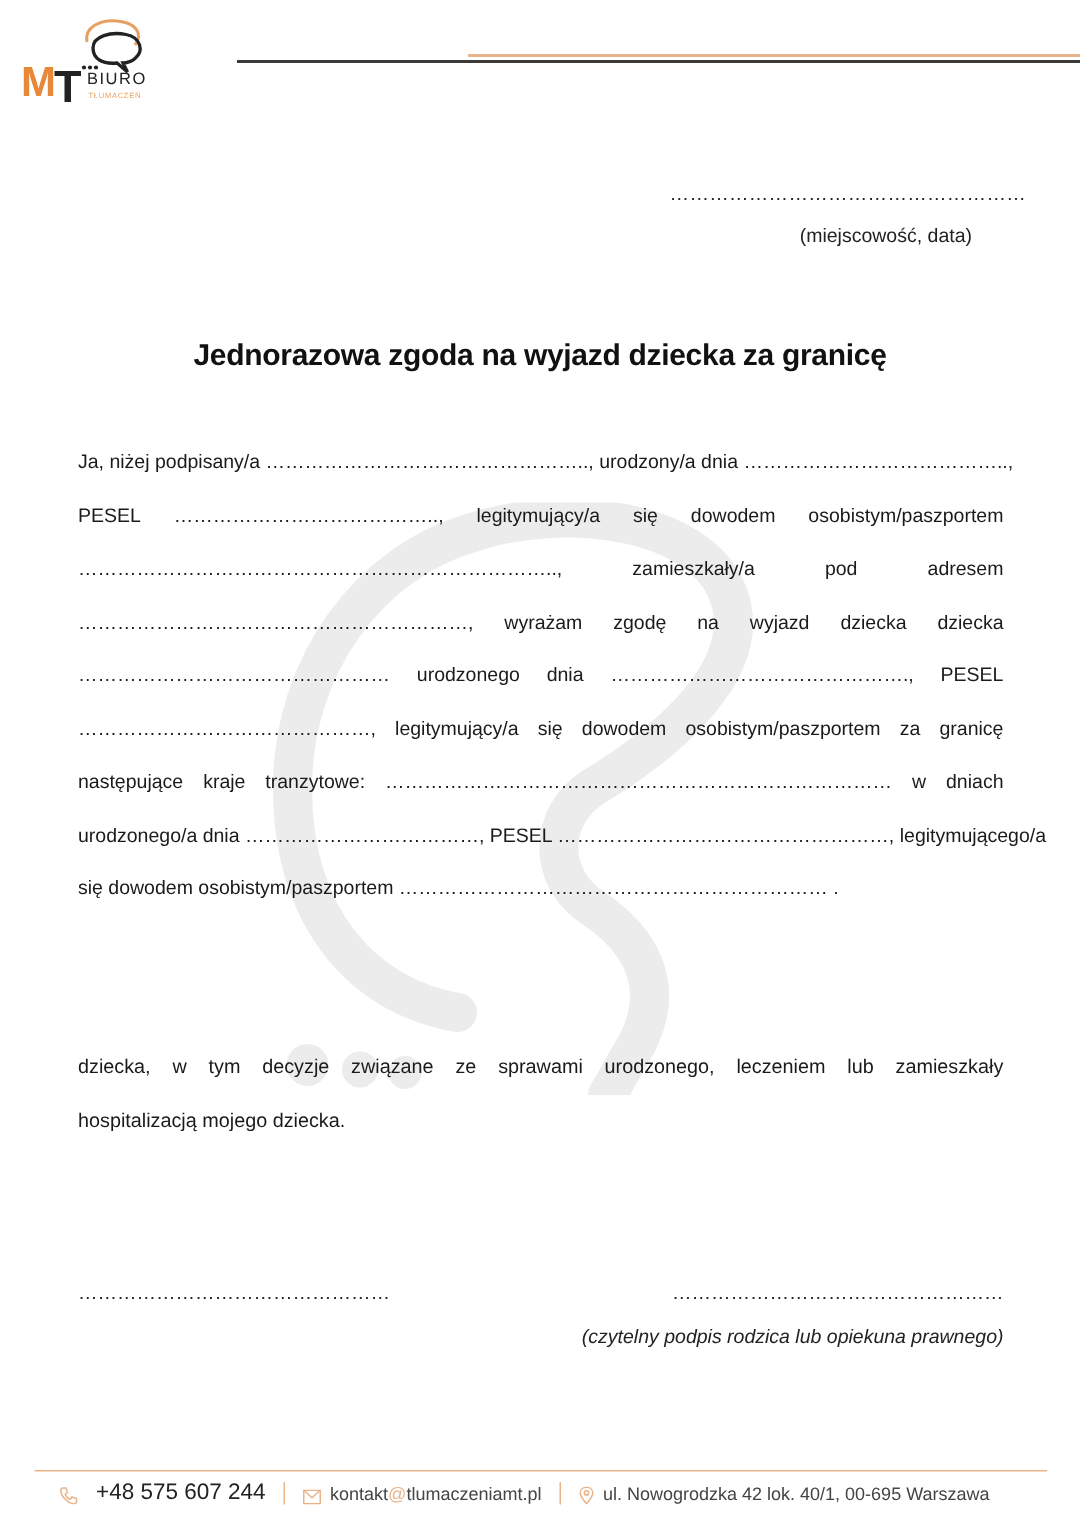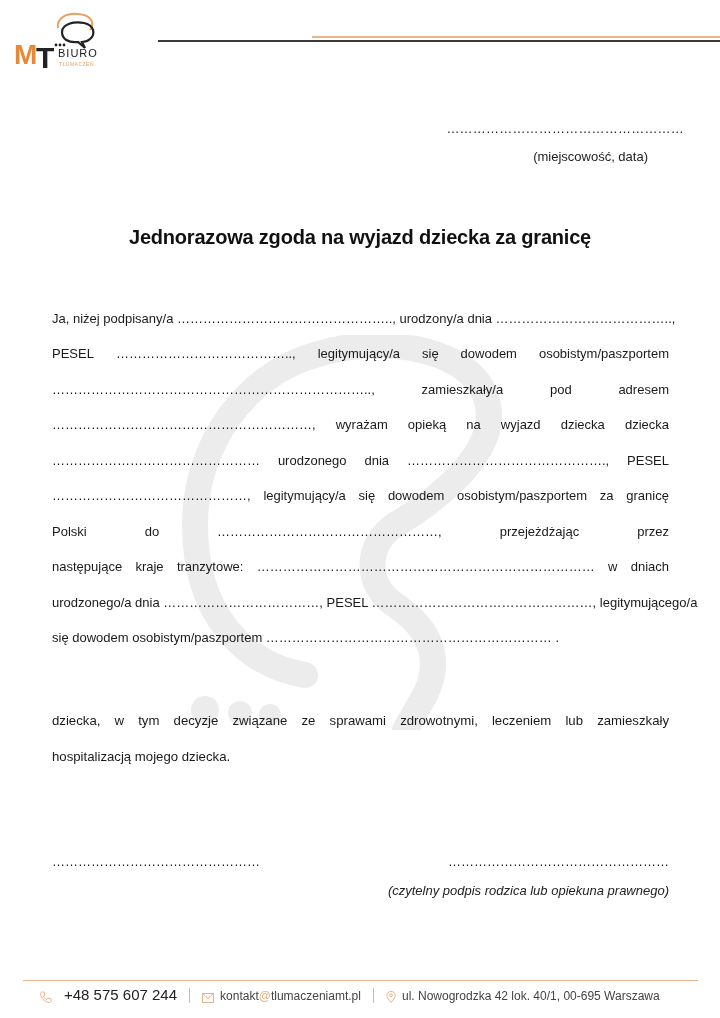--- a/index.html
+++ b/index.html
@@ -15,21 +15,21 @@
   .watermark { position: absolute; left: 165px; top: 335px; width: 390px; height: 395px; z-index: 0; }
 
   .place-date { position: absolute; right: 36px; top: 121px; text-align: right; z-index: 1; }
   .place-date .dots { font-size: 13px; letter-spacing: 0.2px; color: #222; }
   .place-date .caption { margin-top: 13px; font-size: 13px; color: #222; margin-right: 36px; }
 
   .title { position: absolute; left: 0; right: 0; top: 226px; text-align: center; font-weight: bold; font-size: 20px; color: #111; z-index: 1; letter-spacing: -0.2px; }
 
   .body-lines { position: absolute; left: 52px; width: 617px; top: 290px; z-index: 1; }
   .line {
-    display: flex; justify-content: space-between; align-items: flex-end;
+    display: flex; justify-content: space-between; align-items: center;
     height: 35.5px; font-size: 13px; color: #1a1a1a; white-space: nowrap;
   }
   .line.left { justify-content: flex-start; }
   .line.left > span { margin-right: 4px; }
   .para { position: absolute; left: 52px; width: 617px; top: 692px; z-index: 1; }
   .para .line { height: 36px; font-size: 13.2px; }
 
   .sig-row { position: absolute; left: 52px; width: 617px; top: 854px; display: flex; justify-content: space-between; z-index: 1; }
   .sig { display: flex; flex-direction: column; font-size: 13px; }
   .sig.right { align-items: flex-end; }
@@ -91,48 +91,41 @@
     </div>
     <div class="line">
       <span>………………………………………………………………..,</span>
       <span>zamieszkały/a</span>
       <span>pod</span>
       <span>adresem</span>
     </div>
     <div class="line">
       <span>……………………………………………………,</span>
       <span>wyrażam</span>
-      <span>opieką</span>
+      <span>zgodę</span>
       <span>na</span>
       <span>wyjazd</span>
       <span>dziecka</span>
       <span>dziecka</span>
     </div>
     <div class="line">
       <span>…………………………………………</span>
       <span>urodzonego</span>
       <span>dnia</span>
       <span>……………………………………….,</span>
       <span>PESEL</span>
     </div>
     <div class="line">
       <span>………………………………………,</span>
       <span>legitymujący/a</span>
       <span>się</span>
       <span>dowodem</span>
       <span>osobistym/paszportem</span>
       <span>za</span>
       <span>granicę</span>
-    </div>
-    <div class="line">
-      <span>Polski</span>
-      <span>do</span>
-      <span>……………………………………………,</span>
-      <span>przejeżdżając</span>
-      <span>przez</span>
     </div>
     <div class="line">
       <span>następujące</span>
       <span>kraje</span>
       <span>tranzytowe:</span>
       <span>……………………………………………………………………</span>
       <span>w</span>
       <span>dniach</span>
     </div>
     <div class="line left">
@@ -145,21 +138,21 @@
 
 <div class="para" id="para-lines">
     <div class="line">
       <span>dziecka,</span>
       <span>w</span>
       <span>tym</span>
       <span>decyzje</span>
       <span>związane</span>
       <span>ze</span>
       <span>sprawami</span>
-      <span>zdrowotnymi,</span>
+      <span>urodzonego,</span>
       <span>leczeniem</span>
       <span>lub</span>
       <span>zamieszkały</span>
     </div>
     <div class="line left">
       <span>hospitalizacją mojego dziecka.</span>
     </div>
   </div>
 
 <div class="sig-row">

